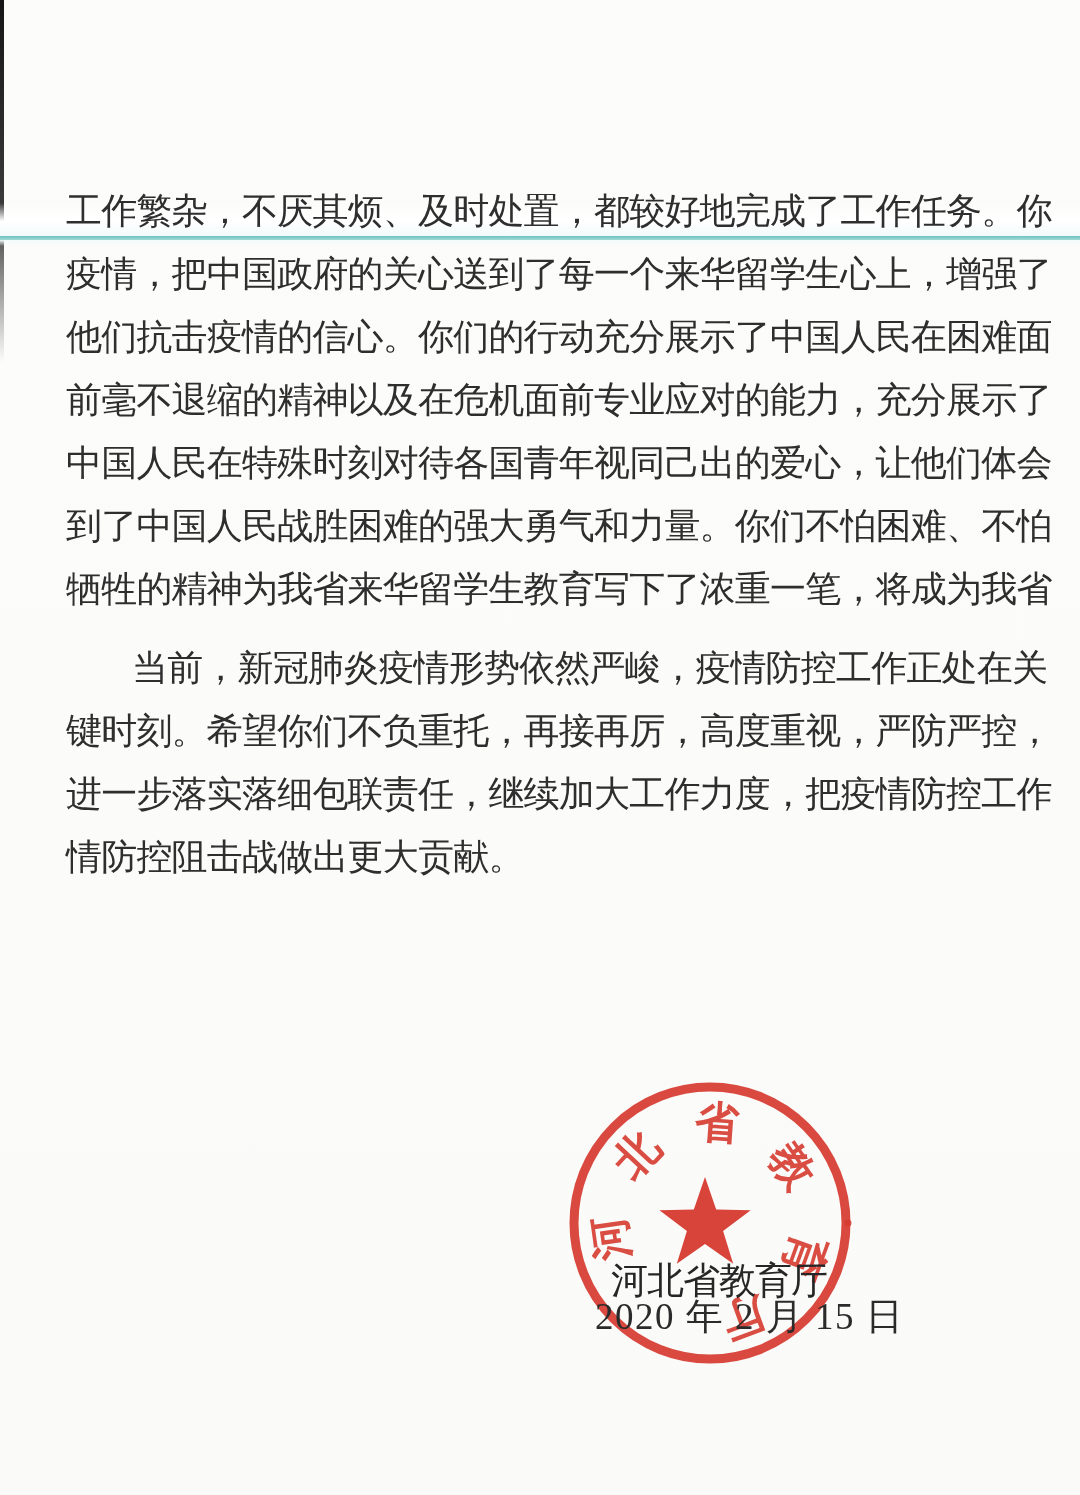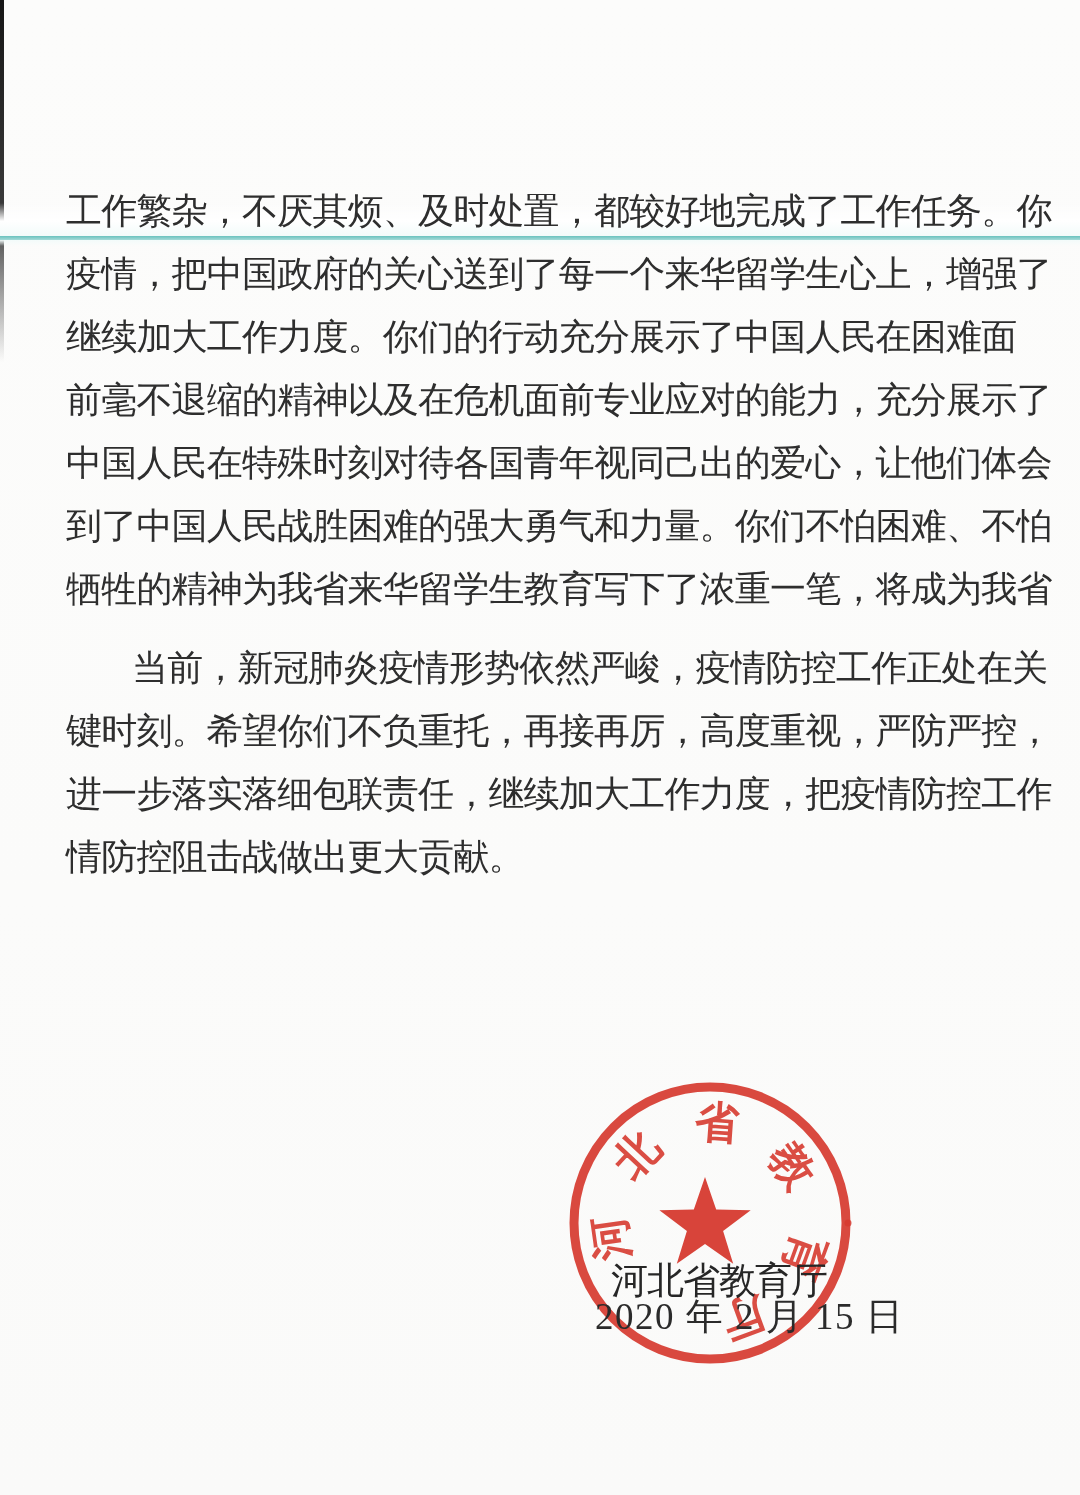--- a/index.html
+++ b/index.html
@@ -64,21 +64,21 @@
 
   <div class="left-edge-line"></div>
   <div class="scan-band"></div>
   <div class="teal-line"></div>
   <div class="teal-after"></div>
 
   <div class="body-text" id="paragraphs">
       <div class="para">
         <div class="tline">工作繁杂，不厌其烦、及时处置，都较好地完成了工作任务。你</div>
         <div class="tline">疫情，把中国政府的关心送到了每一个来华留学生心上，增强了</div>
-        <div class="tline">继续加大工作力度。你们的行动充分展示了中国人民在困难面</div>
+        <div class="tline">他们抗击疫情的信心。你们的行动充分展示了中国人民在困难面</div>
         <div class="tline">前毫不退缩的精神以及在危机面前专业应对的能力，充分展示了</div>
         <div class="tline">中国人民在特殊时刻对待各国青年视同己出的爱心，让他们体会</div>
         <div class="tline">到了中国人民战胜困难的强大勇气和力量。你们不怕困难、不怕</div>
         <div class="tline">牺牲的精神为我省来华留学生教育写下了浓重一笔，将成为我省</div>
       </div>
       <div class="para p2">
         <div class="tline indent">当前，新冠肺炎疫情形势依然严峻，疫情防控工作正处在关</div>
         <div class="tline">键时刻。希望你们不负重托，再接再厉，高度重视，严防严控，</div>
         <div class="tline">进一步落实落细包联责任，继续加大工作力度，把疫情防控工作</div>
         <div class="tline">情防控阻击战做出更大贡献。</div>

